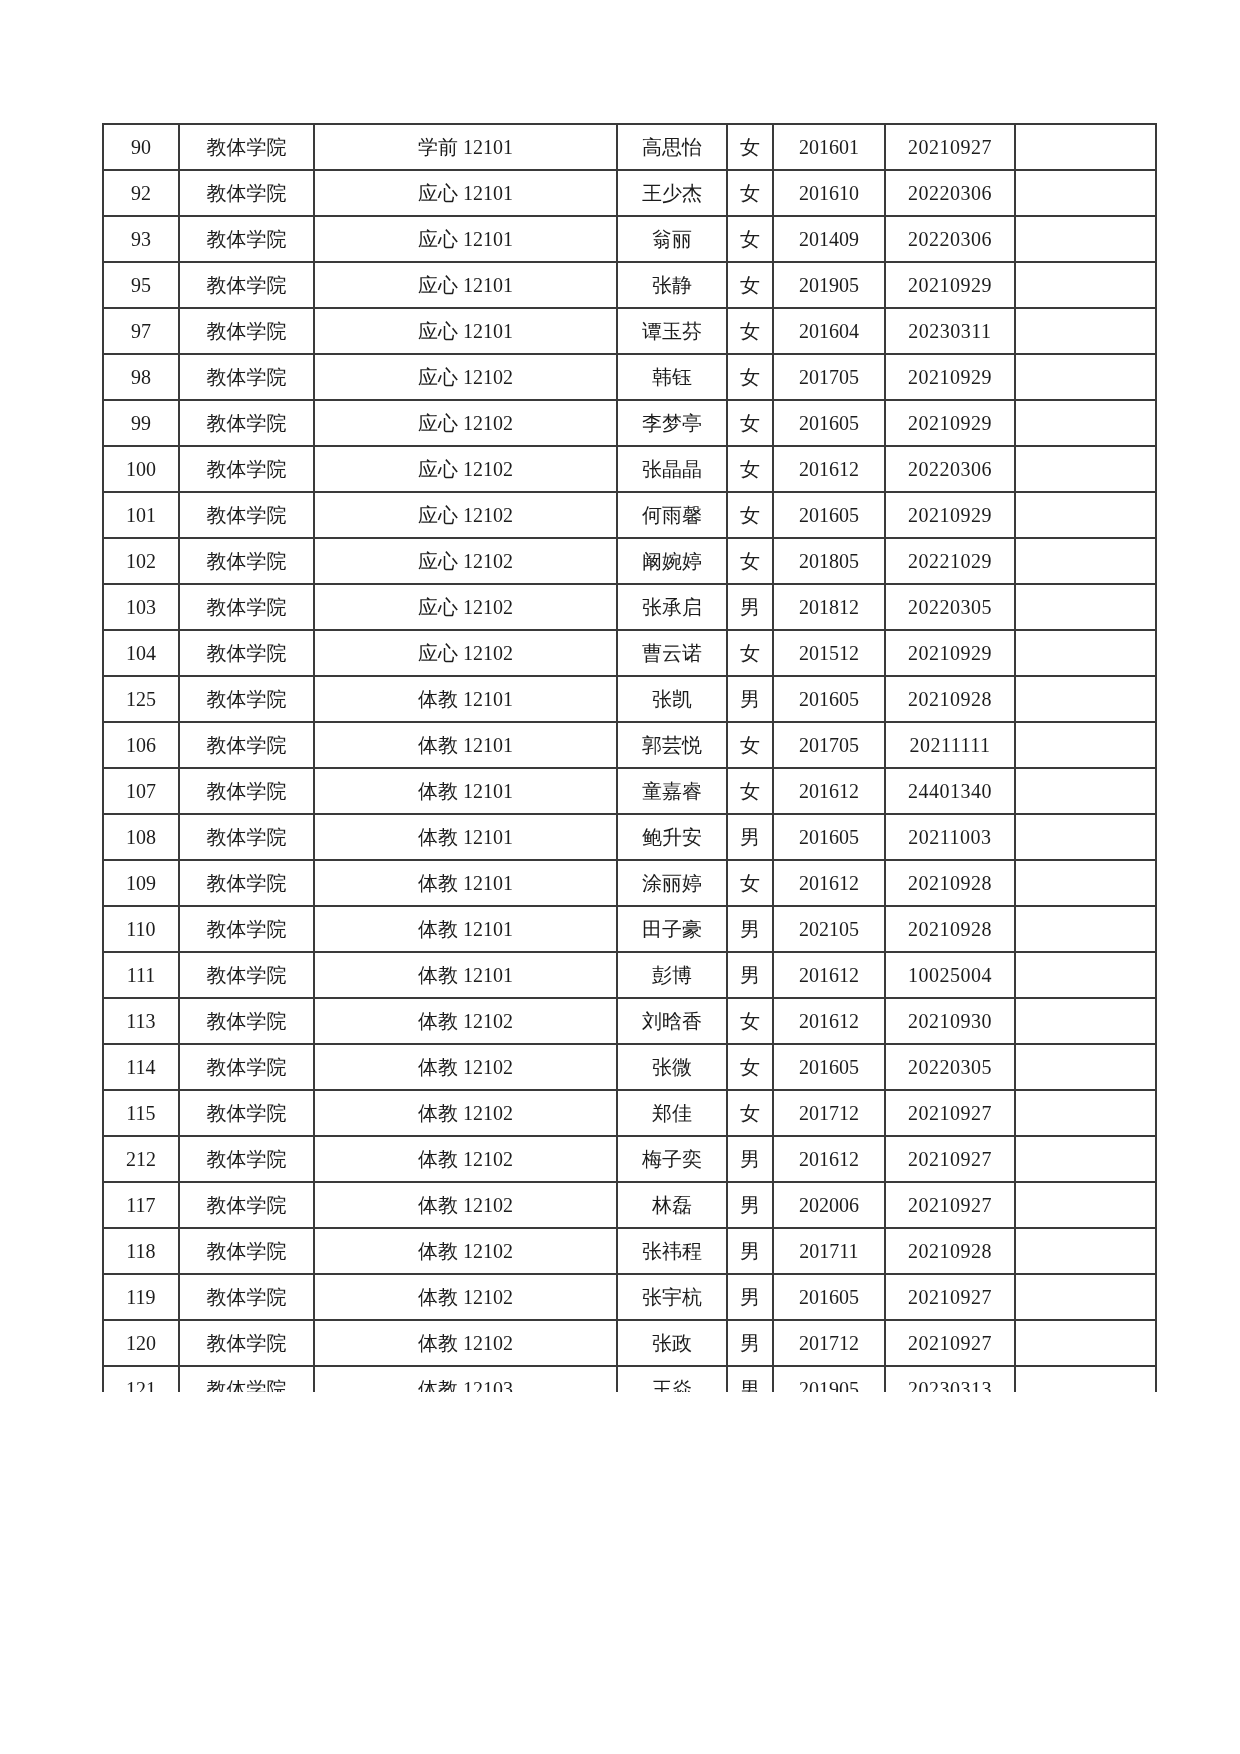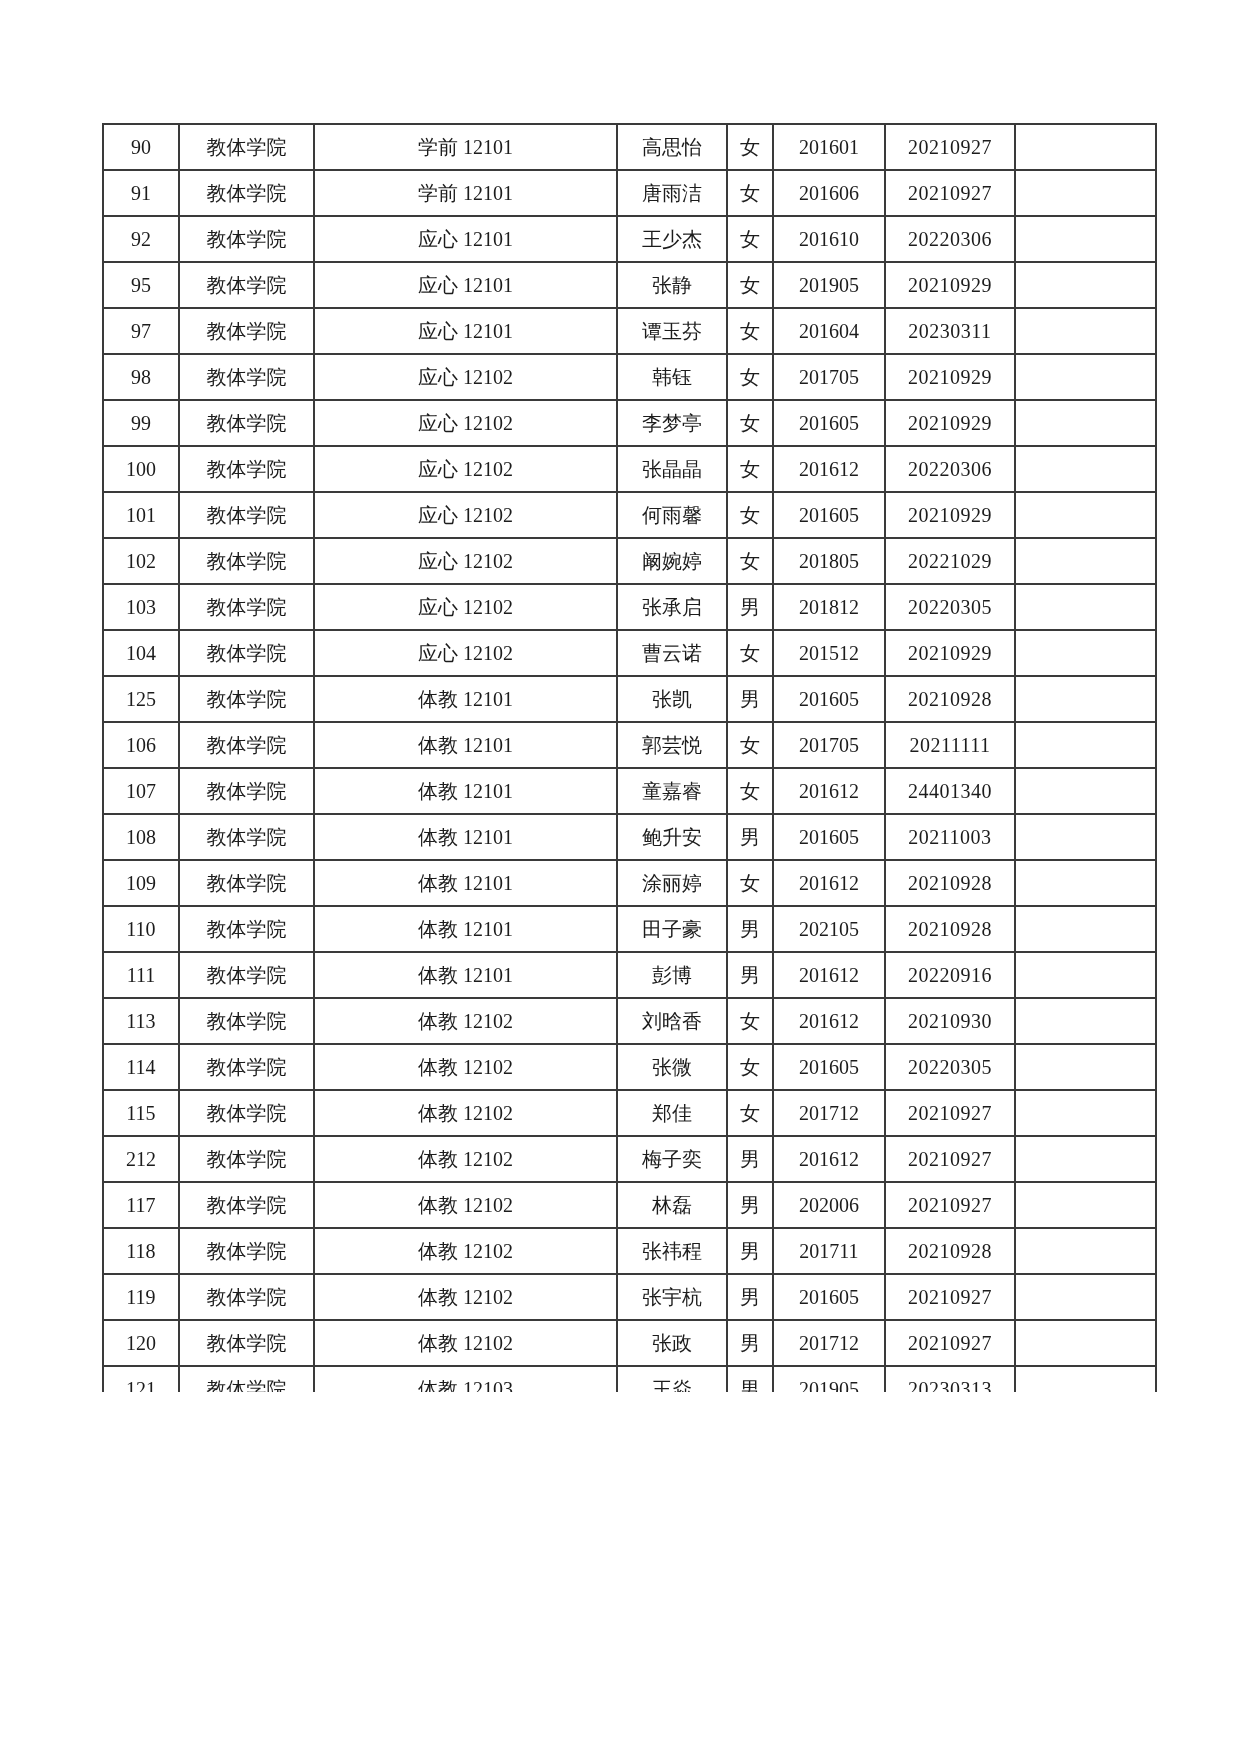--- a/index.html
+++ b/index.html
@@ -62,40 +62,40 @@
             <td class="c-index">90</td>
             <td class="c-college">教体学院</td>
             <td class="c-class">学前 12101</td>
             <td class="c-name">高思怡</td>
             <td class="c-gender">女</td>
             <td class="c-student_no">201601</td>
             <td class="c-date">20210927</td>
             <td class="c-note"></td>
           </tr>
           <tr>
-            <td class="c-index">91</td>
-            <td class="c-college">教体学院</td>
-            <td class="c-class">学前 12101</td>
-            <td class="c-name">唐雨洁</td>
-            <td class="c-gender">女</td>
-            <td class="c-student_no">201606</td>
-            <td class="c-date">20210927</td>
-            <td class="c-note"></td>
-          </tr>
-          <tr>
             <td class="c-index">92</td>
             <td class="c-college">教体学院</td>
             <td class="c-class">应心 12101</td>
             <td class="c-name">王少杰</td>
             <td class="c-gender">女</td>
             <td class="c-student_no">201610</td>
             <td class="c-date">20220306</td>
             <td class="c-note"></td>
           </tr>
           <tr>
+            <td class="c-index">93</td>
+            <td class="c-college">教体学院</td>
+            <td class="c-class">应心 12101</td>
+            <td class="c-name">翁丽</td>
+            <td class="c-gender">女</td>
+            <td class="c-student_no">201409</td>
+            <td class="c-date">20220306</td>
+            <td class="c-note"></td>
+          </tr>
+          <tr>
             <td class="c-index">95</td>
             <td class="c-college">教体学院</td>
             <td class="c-class">应心 12101</td>
             <td class="c-name">张静</td>
             <td class="c-gender">女</td>
             <td class="c-student_no">201905</td>
             <td class="c-date">20210929</td>
             <td class="c-note"></td>
           </tr>
           <tr>
@@ -238,21 +238,21 @@
             <td class="c-date">20210928</td>
             <td class="c-note"></td>
           </tr>
           <tr>
             <td class="c-index">111</td>
             <td class="c-college">教体学院</td>
             <td class="c-class">体教 12101</td>
             <td class="c-name">彭博</td>
             <td class="c-gender">男</td>
             <td class="c-student_no">201612</td>
-            <td class="c-date">20220916</td>
+            <td class="c-date">10025004</td>
             <td class="c-note"></td>
           </tr>
           <tr>
             <td class="c-index">113</td>
             <td class="c-college">教体学院</td>
             <td class="c-class">体教 12102</td>
             <td class="c-name">刘晗香</td>
             <td class="c-gender">女</td>
             <td class="c-student_no">201612</td>
             <td class="c-date">20210930</td>

